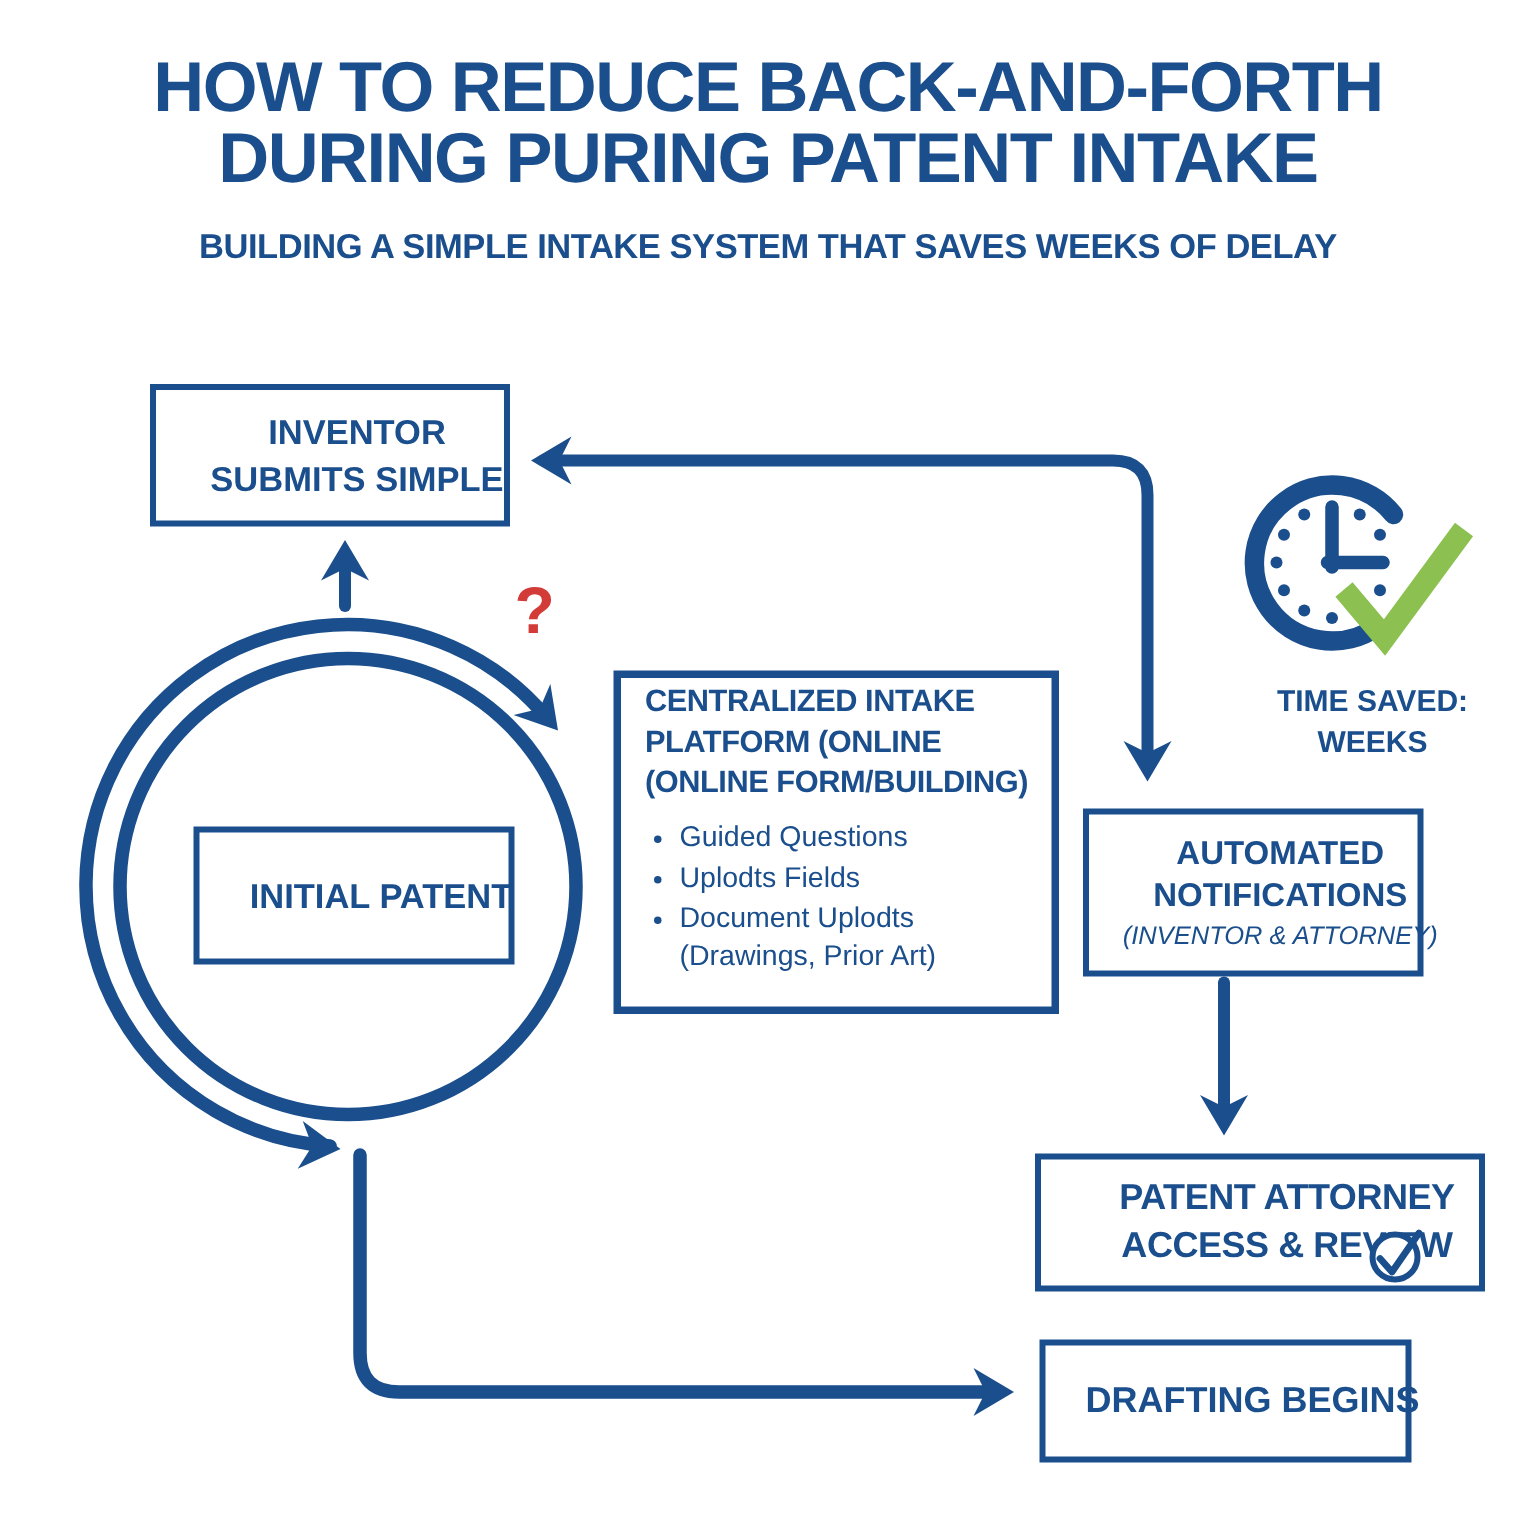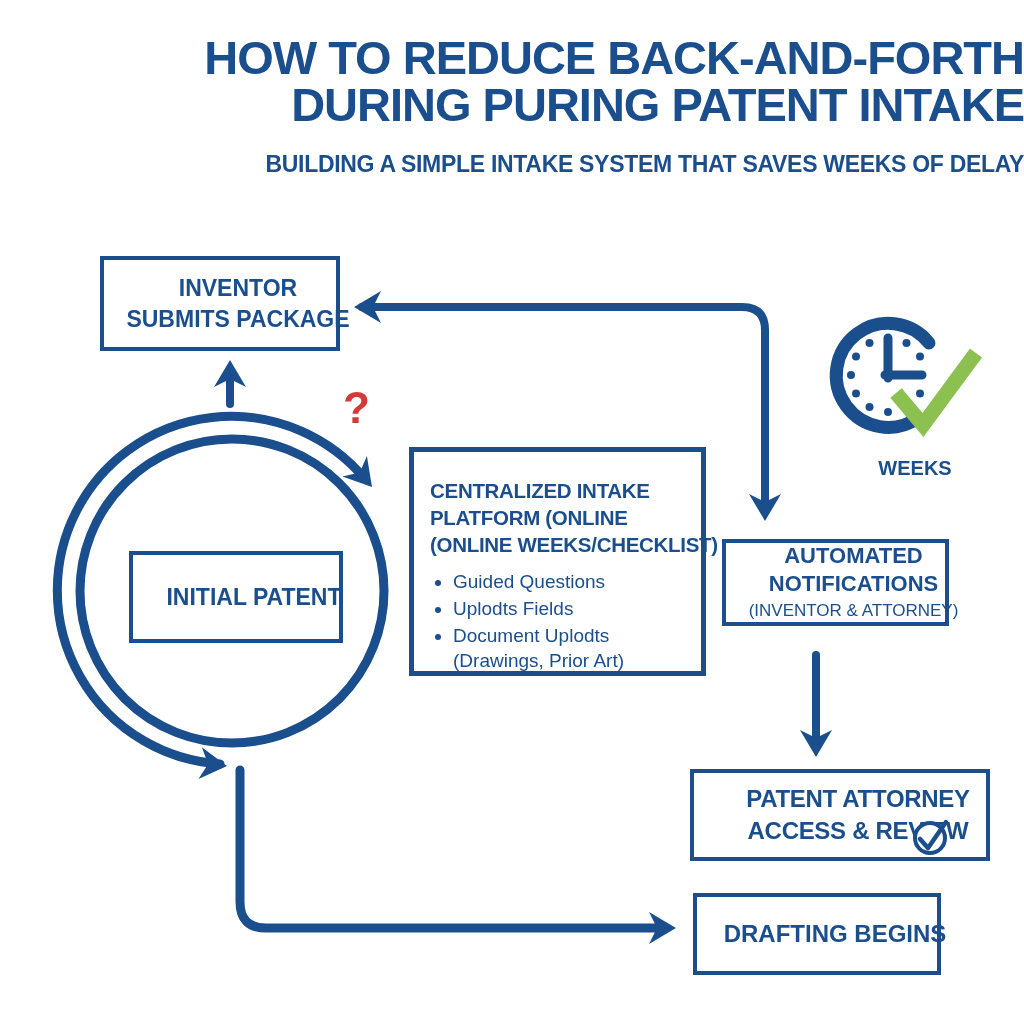--- a/index.html
+++ b/index.html
@@ -7,43 +7,43 @@
     --green:#8CC152;
     --red:#D23B38;
     --bg:#FFFFFF;
   }
   html,body{margin:0;padding:0;background:#fff;}
   #canvas{
     position:relative;width:1024px;height:1024px;background:var(--bg);
     overflow:hidden;font-family:"Liberation Sans","DejaVu Sans",sans-serif;
     color:var(--blue);
   }
-  .hdr{position:absolute;left:0;width:1024px;text-align:right;z-index:1;}
+  .hdr{position:absolute;left:0;width:1024px;text-align:center;z-index:1;}
   #title{top:34px;font-size:47px;font-weight:bold;line-height:47px;letter-spacing:-1px;}
   #subtitle{top:151px;font-size:23px;font-weight:bold;letter-spacing:-0.3px;}
   .line{display:block;white-space:nowrap;}
   .box{
     position:absolute;box-sizing:border-box;background:#fff;
     border:4px solid var(--blue);z-index:2;
     display:flex;flex-direction:column;align-items:center;justify-content:center;
     text-align:right;font-weight:bold;padding-left:36px;
   }
   #inventor-box{left:100px;top:256px;width:240px;height:95px;font-size:23px;line-height:31px;}
   #disclosure-box{left:129px;top:551px;width:214px;height:92px;font-size:23px;line-height:31px;}
   #intake-box{
     left:409px;top:447px;width:297px;height:229px;border-width:5px;
     align-items:flex-start;justify-content:flex-start;text-align:left;
-    padding:25px 8px 8px 16px;
+    padding:2px 8px 8px 16px;
   }
   #intake-box .t{font-size:20.5px;font-weight:bold;line-height:27px;letter-spacing:-0.3px;}
   #intake-box ul{margin:9px 0 0 0;padding-left:23px;font-weight:normal;}
   #intake-box li{font-size:19px;line-height:25px;margin:2px 0;max-width:215px;}
   #intake-box li::marker{color:var(--blue);}
-  #notifications-box{left:722px;top:539px;width:227px;height:87px;font-size:22px;line-height:28px;}
-  #notifications-box .sub{font-size:17px;font-weight:normal;line-height:24px;margin-top:1px;}
+  #notifications-box{left:722px;top:539px;width:227px;height:112px;font-size:22px;line-height:28px;}
+  #notifications-box .sub{font-size:17px;font-weight:normal;line-height:24px;margin-top:1px;font-style:italic;}
   #attorney-box{left:690px;top:769px;width:300px;height:92px;font-size:24px;line-height:32px;letter-spacing:-0.3px;}
   #drafting-box{left:693px;top:893px;width:248px;height:82px;font-size:24px;}
   #time-saved{
     position:absolute;left:825px;top:455px;width:180px;text-align:center;
     font-size:20px;font-weight:bold;line-height:27px;z-index:2;
   }
   #question-mark{
     position:absolute;left:343px;top:383px;font-size:44px;font-weight:bold;
     color:var(--red);z-index:3;
   }
@@ -59,47 +59,48 @@
   <div id="title" class="hdr">
     <span class="line">HOW TO REDUCE BACK-AND-FORTH</span>
     <span class="line">DURING PURING PATENT INTAKE</span>
   </div>
   <div id="subtitle" class="hdr">
     <span class="line">BUILDING A SIMPLE INTAKE SYSTEM THAT SAVES WEEKS OF DELAY</span>
   </div>
 
   <div id="inventor-box" class="box">
     <span class="line">INVENTOR</span>
-    <span class="line">SUBMITS PACKAGE</span>
+    <span class="line">SUBMITS SIMPLE</span>
   </div>
 
   <div id="disclosure-box" class="box">
     <span class="line">INITIAL PATENT</span>
   </div>
 
   <div id="question-mark">?</div>
 
   <div id="intake-box" class="box">
     <span class="line t">CENTRALIZED INTAKE</span>
     <span class="line t">PLATFORM (ONLINE</span>
-    <span class="line t">(ONLINE WEEKS/CHECKLIST)</span>
+    <span class="line t">(ONLINE FORM/BUILDING)</span>
     <ul>
       <li>Guided Questions</li>
       <li>Uplodts Fields</li>
       <li>Document Uplodts (Drawings, Prior Art)</li>
     </ul>
   </div>
 
   <div id="notifications-box" class="box">
     <span class="line">AUTOMATED</span>
     <span class="line">NOTIFICATIONS</span>
     <span class="line sub">(INVENTOR &amp; ATTORNEY)</span>
   </div>
 
   <div id="time-saved">
+    <span class="line">TIME SAVED:</span>
     <span class="line">WEEKS</span>
   </div>
 
   <div id="attorney-box" class="box">
     <span class="line">PATENT ATTORNEY</span>
     <span class="line">ACCESS &amp; REVIEW</span>
   </div>
 
   <div id="drafting-box" class="box">
     <span class="line">DRAFTING BEGINS</span>

